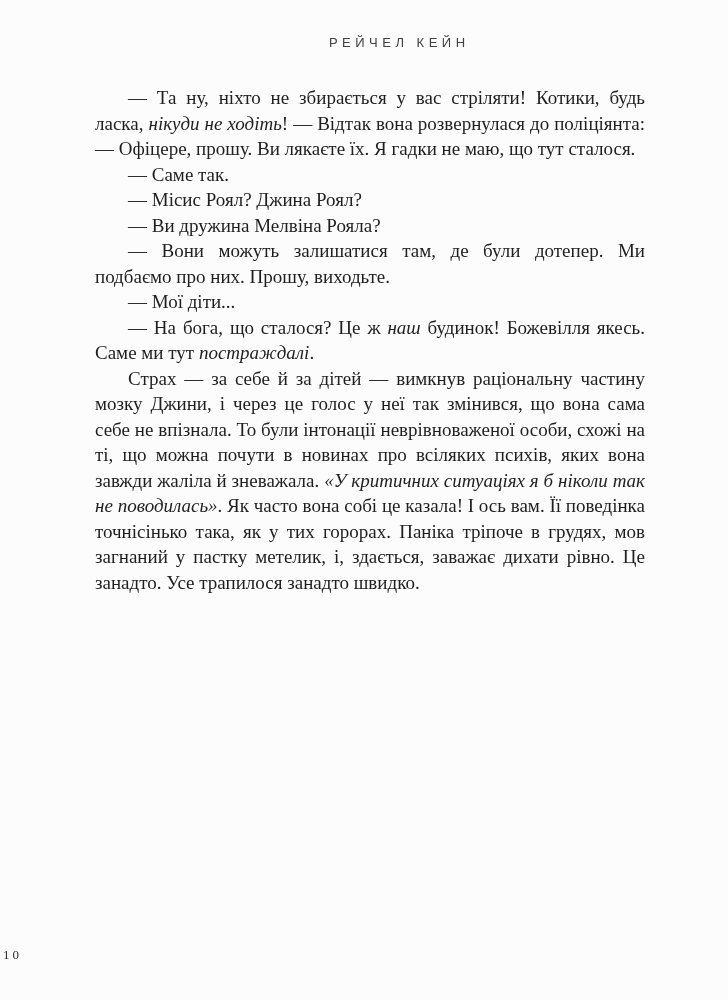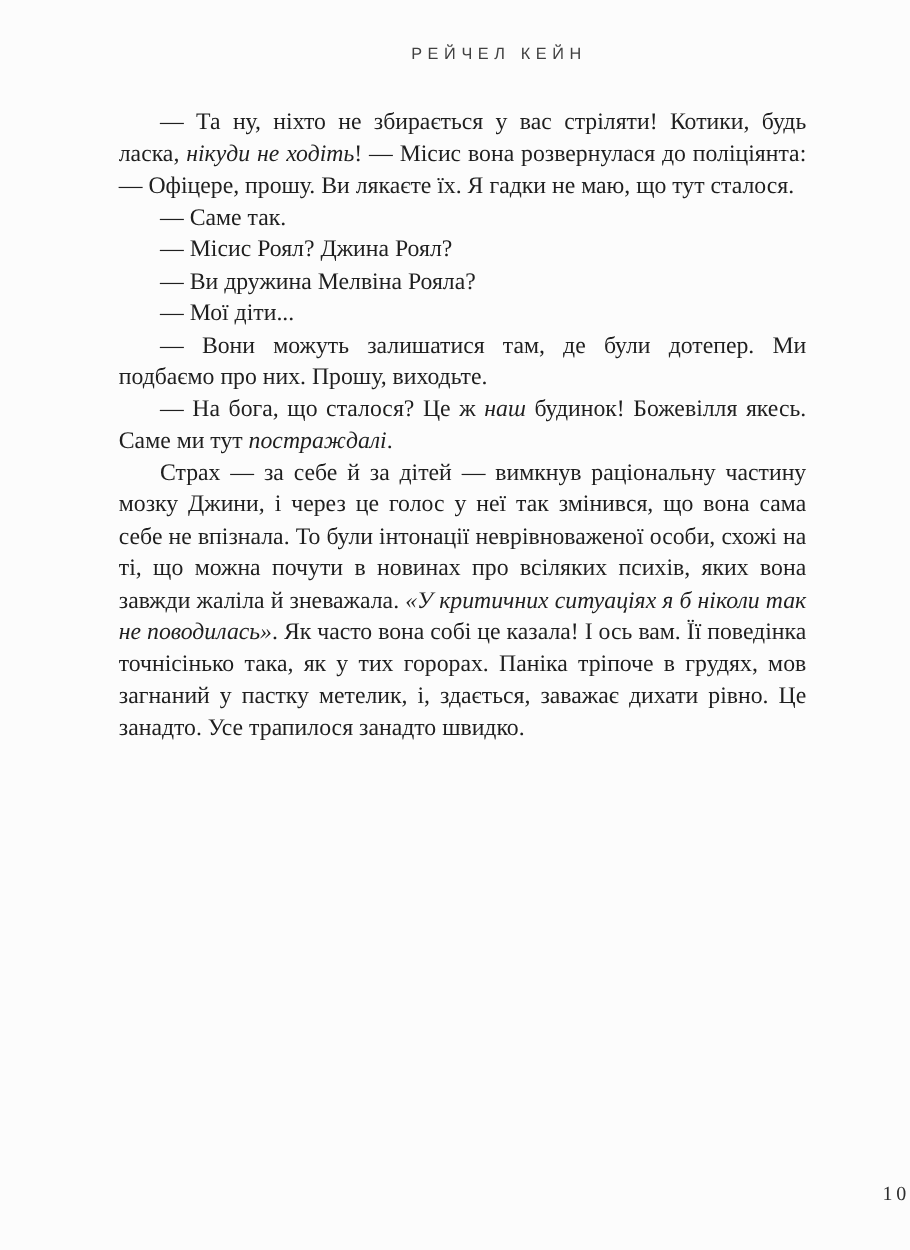--- a/index.html
+++ b/index.html
@@ -40,37 +40,37 @@
     margin: 0;
     padding: 0;
     text-indent: 33px;
   }
   .body-text em { font-style: italic; }
   .page-number {
     position: absolute;
     top: 947px;
     left: 0;
     width: 728px;
-    text-align: right;
+    text-align: left;
     font-family: "Liberation Serif", "DejaVu Serif", serif;
-    font-size: 16px;
+    font-size: 13px;
     letter-spacing: 3px;
     text-indent: 3px;
     color: #2e2e2e;
   }
 </style>
 </head>
 <body>
 
 <div class="running-header">РЕЙЧЕЛ КЕЙН</div>
 
 <div class="body-text" lang="uk">
-    <p><span>— Та ну, ніхто не збирається у вас стріляти! Котики, будь ласка, </span><em>нікуди не ходіть</em><span>! — Місис вона розвернулася до поліціянта: — Офіцере, прошу. Ви лякаєте їх. Я гадки не маю, що тут сталося.</span></p>
+    <p><span>— Та ну, ніхто не збирається у вас стріляти! Котики, будь ласка, </span><em>нікуди не ходіть</em><span>! — Відтак вона розвернулася до поліціянта: — Офіцере, прошу. Ви лякаєте їх. Я гадки не маю, що тут сталося.</span></p>
     <p><span>— Саме так.</span></p>
     <p><span>— Місис Роял? Джина Роял?</span></p>
     <p><span>— Ви дружина Мелвіна Рояла?</span></p>
+    <p><span>— Вони можуть залишатися там, де були дотепер. Ми подбаємо про них. Прошу, виходьте.</span></p>
     <p><span>— Мої діти...</span></p>
-    <p><span>— Вони можуть залишатися там, де були дотепер. Ми подбаємо про них. Прошу, виходьте.</span></p>
     <p><span>— На бога, що сталося? Це ж </span><em>наш</em><span> будинок! Божевілля якесь. Саме ми тут </span><em>постраждалі</em><span>.</span></p>
     <p><span>Страх — за себе й за дітей — вимкнув раціональну частину мозку Джини, і через це голос у неї так змінився, що вона сама себе не впізнала. То були інтонації неврівноваженої особи, схожі на ті, що можна почути в новинах про всіляких психів, яких вона завжди жаліла й зневажала. </span><em>«У критичних ситуаціях я б ніколи так не поводилась»</em><span>. Як часто вона собі це казала! І ось вам. Її поведінка точнісінько така, як у тих горорах. Паніка тріпоче в грудях, мов загнаний у пастку метелик, і, здається, заважає дихати рівно. Це занадто. Усе трапилося занадто швидко.</span></p>
   </div>
 
 <div class="page-number">10</div>
 
 </body></html>

